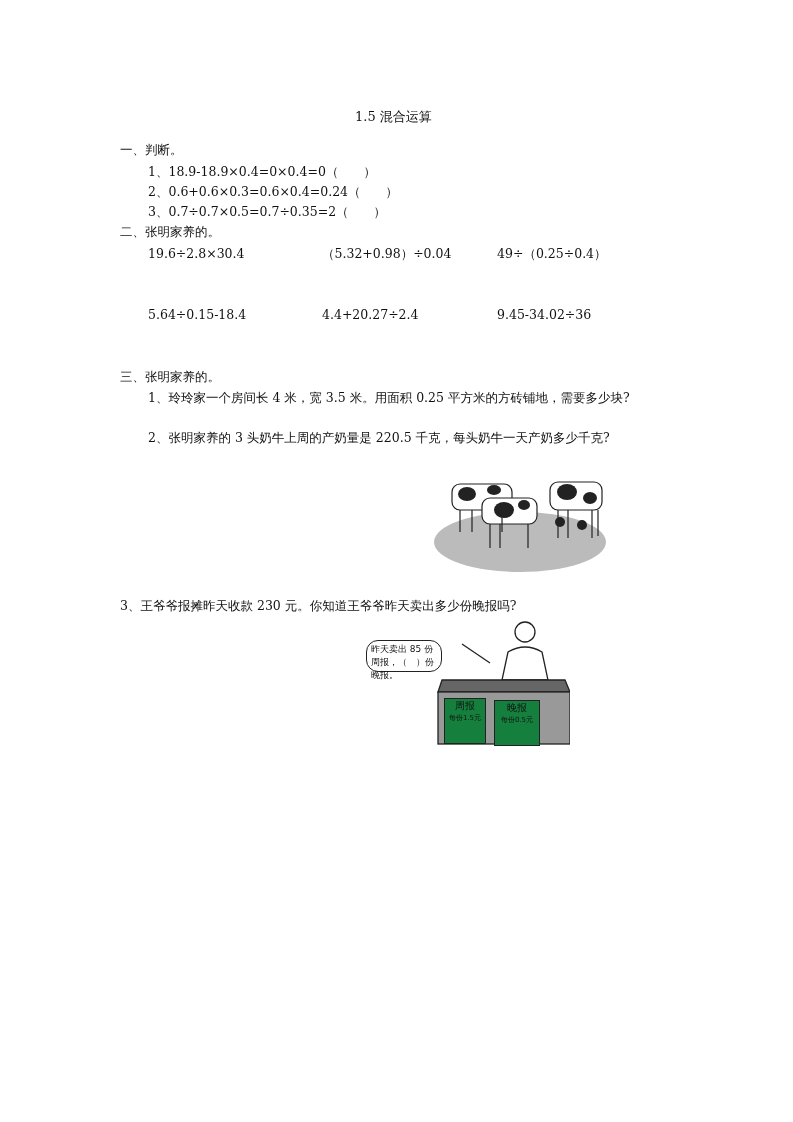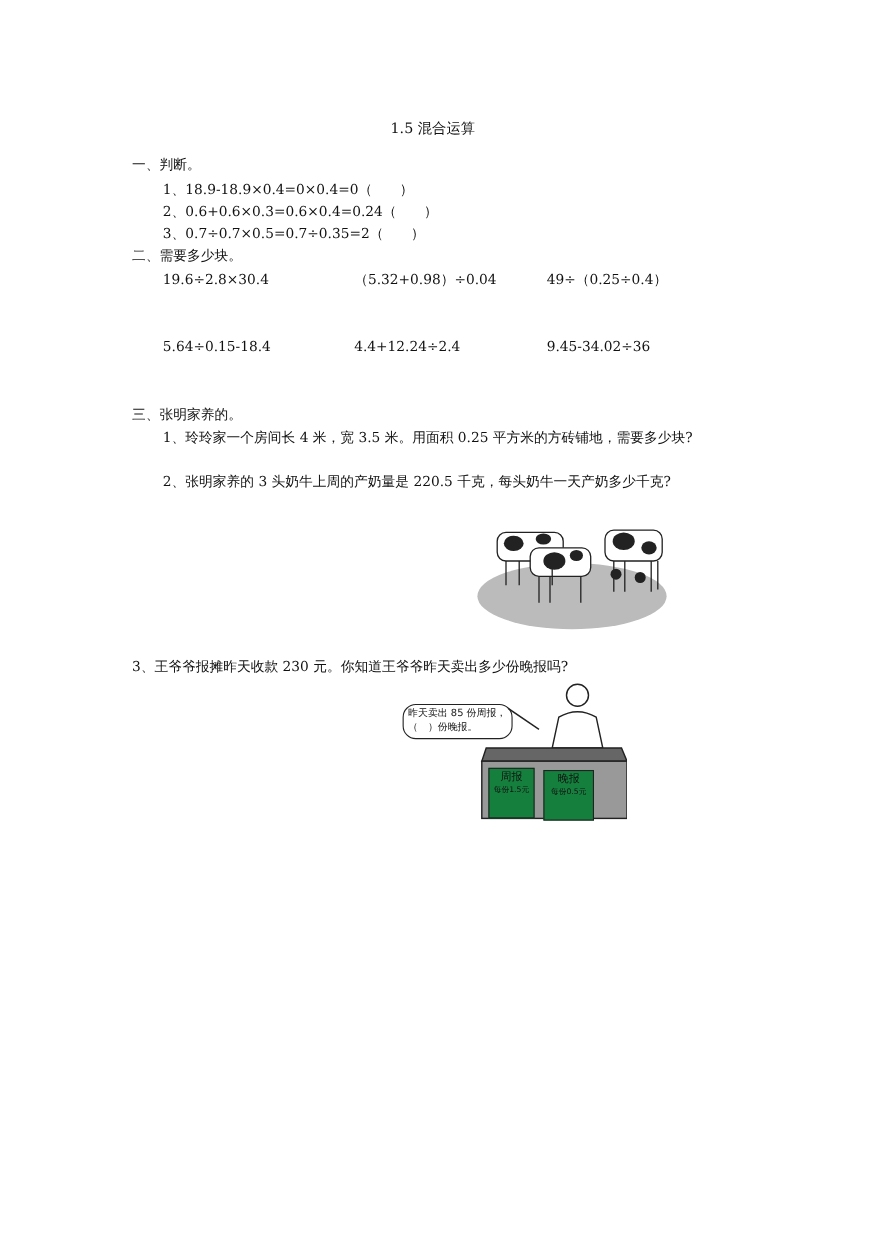--- a/index.html
+++ b/index.html
@@ -5,41 +5,41 @@
   html, body { margin: 0; padding: 0; background: #ffffff; }
   body { width: 793px; height: 1122px; position: relative; overflow: hidden;
          font-family: "DejaVu Serif", "Liberation Serif", serif; color: #111; font-size: 12.5px; }
   .abs { position: absolute; white-space: nowrap; }
   .title { left: 355px; top: 108px; font-weight: normal; font-size: 13px; }
   .h { left: 120px; }
   .q { left: 148px; }
   .pic { position: absolute; background: #fff; }
   .cowpic { left: 432px; top: 470px; width: 176px; height: 108px; }
   .standpic { left: 360px; top: 618px; width: 210px; height: 132px; }
-  .bubble { position:absolute; left:6px; top:22px; width:100px; height:32px; border:1.5px solid #222; border-radius:12px;
+  .bubble { position:absolute; left:6px; top:22px; width:76px; height:32px; border:1.5px solid #222; border-radius:12px;
             font-size:9px; line-height:13px; padding:2px 4px; box-sizing:border-box; white-space:normal; font-family:"DejaVu Sans",sans-serif; }
   .sign { position:absolute; border:1.5px solid #222; background:#15803d; font-size:10px; text-align:center; font-family:"DejaVu Sans",sans-serif; }
   .sign .sub { font-size:7px; display:block; }
 </style>
 </head>
 <body>
 
 <div class="abs title">1.5  混合运算</div>
 
 <div class="abs h" style="top:142px">一、判断。</div>
 <div class="abs q" style="top:164px">1、18.9-18.9×0.4=0×0.4=0（　　）</div>
 <div class="abs q" style="top:184px">2、0.6+0.6×0.3=0.6×0.4=0.24（　　）</div>
 <div class="abs q" style="top:204px">3、0.7÷0.7×0.5=0.7÷0.35=2（　　）</div>
 
-<div class="abs h" style="top:224px">二、需要多少块。</div>
+<div class="abs h" style="top:224px">二、张明家养的。</div>
 <div class="abs" style="left:148px;top:246px">19.6÷2.8×30.4</div>
 <div class="abs" style="left:322px;top:246px">（5.32+0.98）÷0.04</div>
 <div class="abs" style="left:497px;top:246px">49÷（0.25÷0.4）</div>
 <div class="abs" style="left:148px;top:307px">5.64÷0.15-18.4</div>
-<div class="abs" style="left:322px;top:307px">4.4+12.24÷2.4</div>
+<div class="abs" style="left:322px;top:307px">4.4+20.27÷2.4</div>
 <div class="abs" style="left:497px;top:307px">9.45-34.02÷36</div>
 
 <div class="abs h" style="top:369px">三、张明家养的。</div>
 <div class="abs q" style="top:390px">1、玲玲家一个房间长 4 米，宽 3.5 米。用面积 0.25 平方米的方砖铺地，需要多少块?</div>
 <div class="abs q" style="top:430px">2、张明家养的 3 头奶牛上周的产奶量是 220.5 千克，每头奶牛一天产奶多少千克?</div>
 
 <div class="pic cowpic">
   <svg width="176" height="108" viewBox="0 0 176 108">
     <ellipse cx="88" cy="72" rx="86" ry="30" fill="#bbb"></ellipse>
     <g fill="#fff" stroke="#222" stroke-width="1.2">

